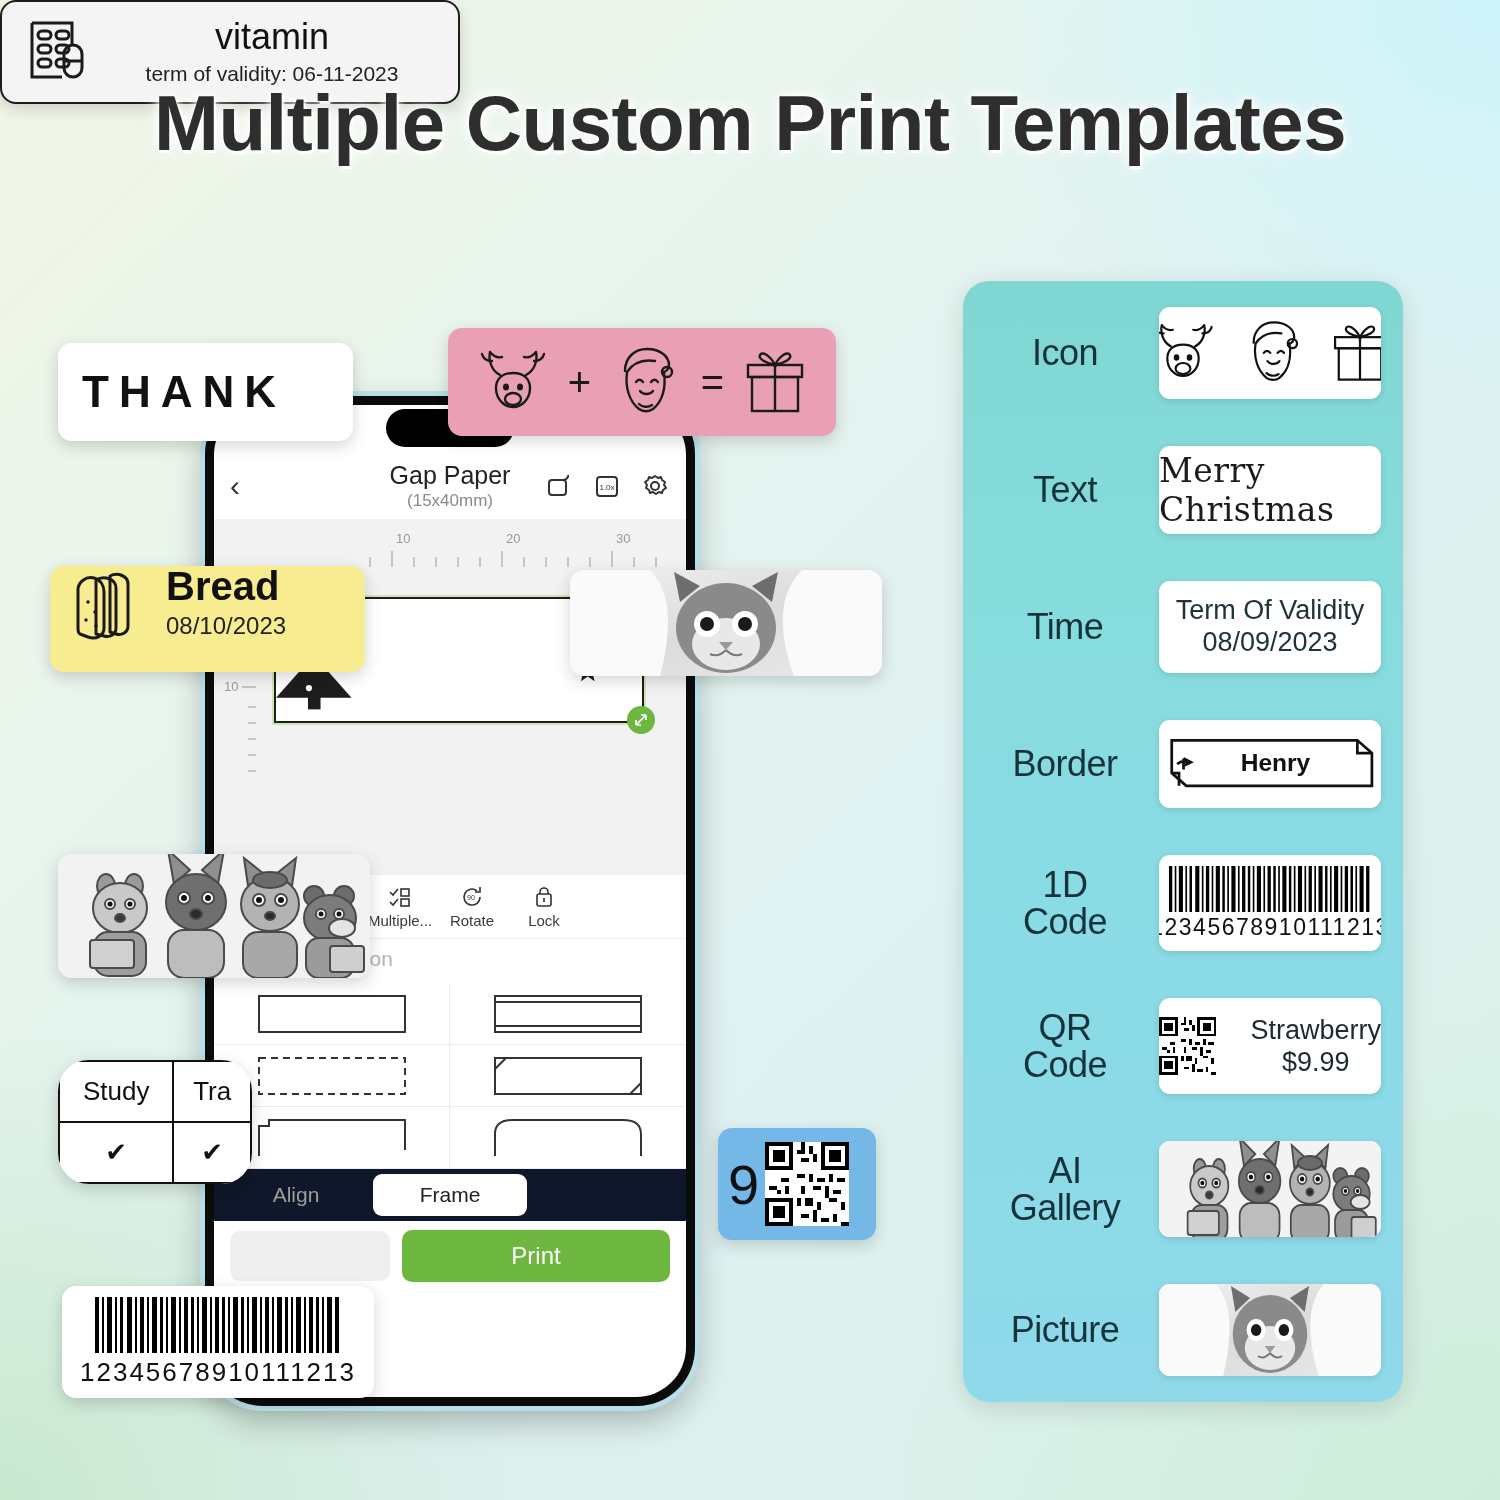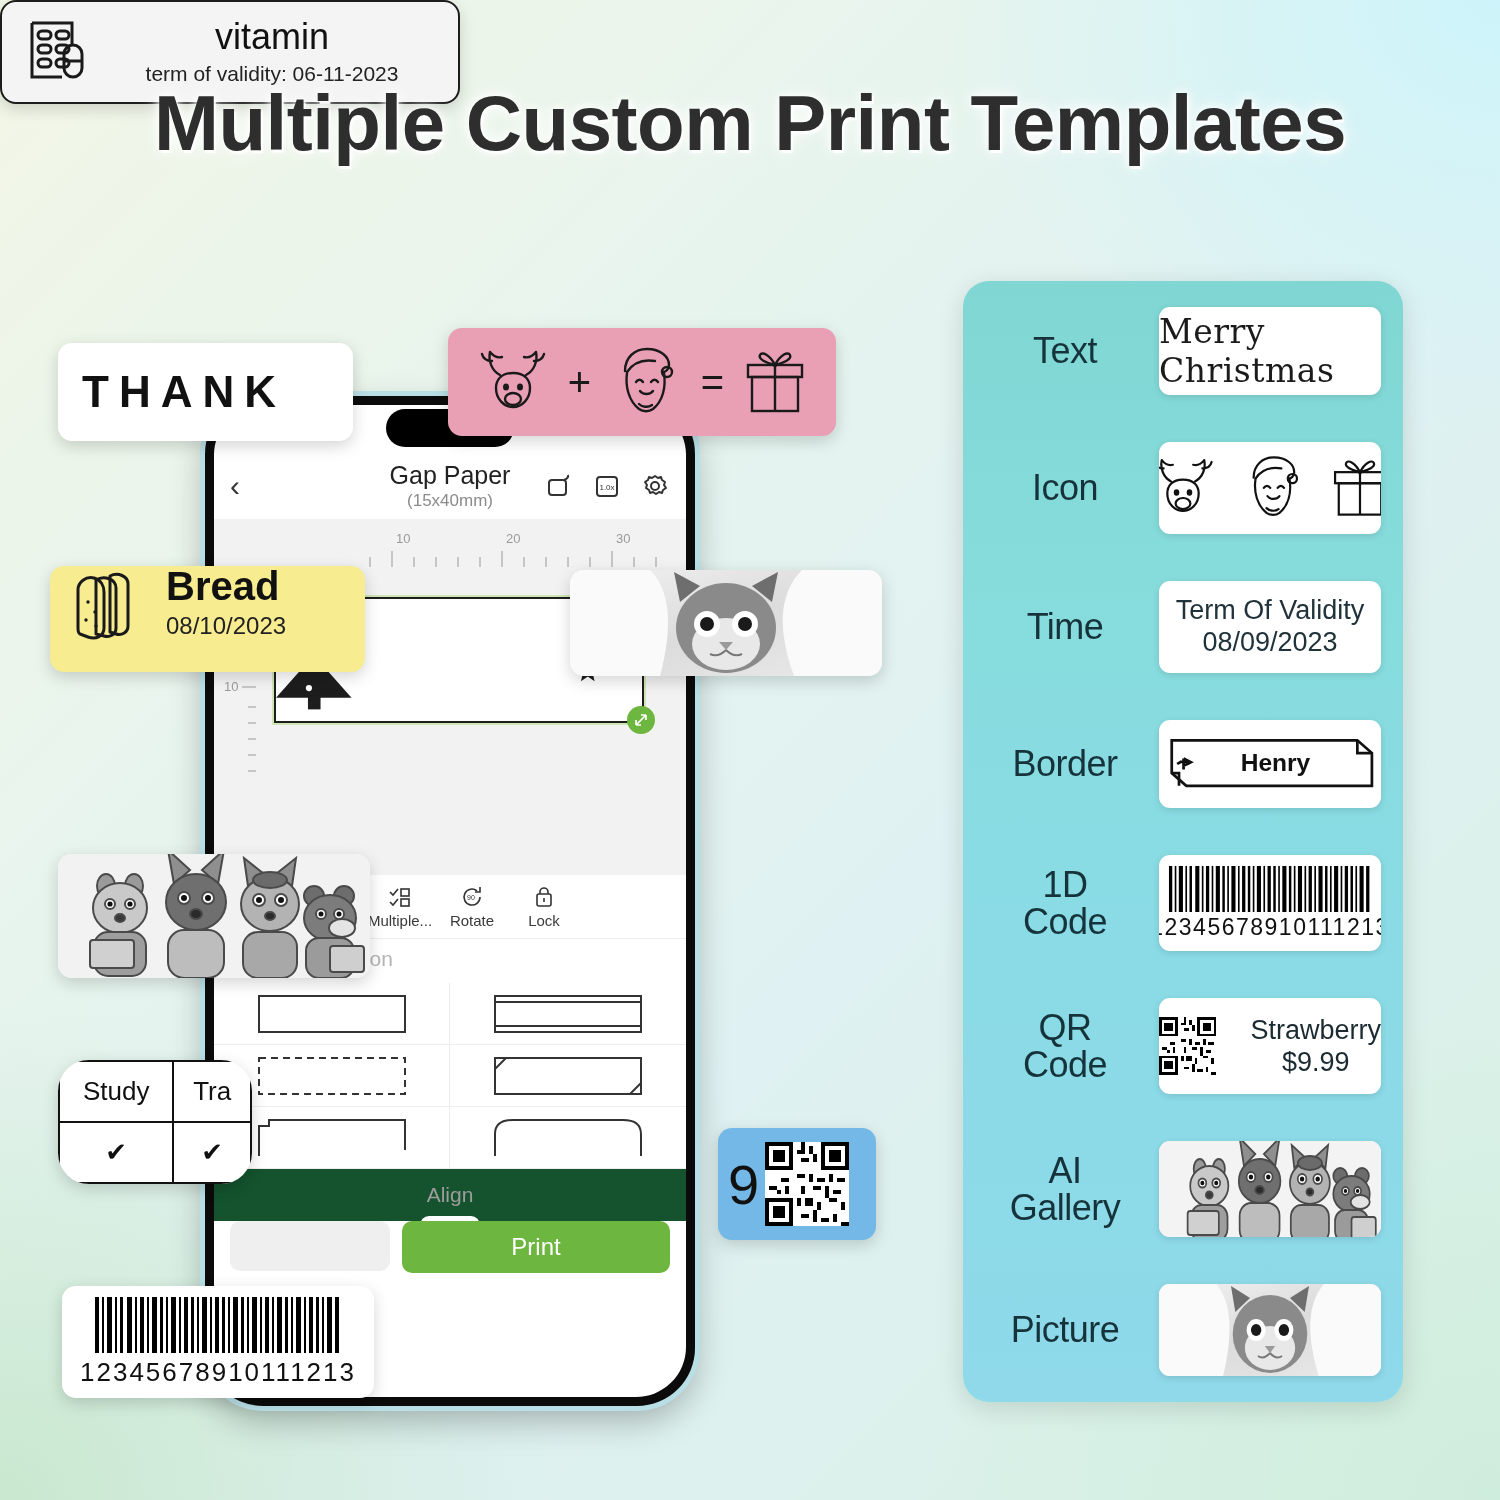--- a/index.html
+++ b/index.html
@@ -97,25 +97,25 @@
   .tabs{height:44px; display:flex; align-items:center; gap:26px; padding:0 14px; background:#fff;}
   .tab{font-size:21px; color:#b5b5b5; position:relative; padding-bottom:4px;}
   .tab.active{color:#6db63f;}
   .tab.active:after{content:""; position:absolute; left:2px; bottom:-1px; width:34px; height:3px; background:#6db63f; border-radius:2px;}
 
   .framegrid{display:grid; grid-template-columns:1fr 1fr; background:#fff;}
   .fcell{height:62px; display:flex; align-items:center; justify-content:center; border-bottom:1px solid #ededed;}
   .fcell:nth-child(odd){border-right:1px solid #ededed;}
   .fshape{width:150px; height:40px;}
 
-  .segbar{height:52px; background:#14532d; display:flex; align-items:center; padding:5px;flex-direction:column; }
+  .segbar{height:52px; background:#0f172a; display:flex; align-items:center; padding:5px; }
   .seg{flex:1; text-align:center; font-size:21px; color:#9d9d9d; line-height:42px; border-radius:9px;}
   .seg.on{background:#fff; color:#222;}
 
-  .bottombar{height:70px; display:flex; align-items:flex-start; gap:12px; padding:0 16px; background:#fff;}
+  .bottombar{height:70px; display:flex; align-items:center; gap:12px; padding:0 16px; background:#fff;}
   .ghostbtn{width:160px; height:50px; background:#efefef; border-radius:10px;}
   .printbtn{flex:1; height:52px; background:#6db63f; color:#fff; border-radius:10px; font-size:24px; display:flex;align-items:center;justify-content:center; border:none;}
 
   
   .stick{position:absolute; background:#fff; border-radius:14px; box-shadow:0 5px 16px rgba(0,0,0,.17); overflow:hidden;}
 
   #thank{left:58px; top:343px; width:295px; height:98px; display:flex; align-items:center; padding-left:24px;}
   #thank span{font-size:44px; font-weight:700; letter-spacing:10px; color:#111; white-space:nowrap;}
 
   #xmas{left:448px; top:328px; width:388px; height:108px; background:#eaa0b4; display:flex; align-items:center; justify-content:space-around; padding:0 18px;}
@@ -643,27 +643,20 @@
         <rect x="1" y="11" width="2" height="1"></rect>
       <rect x="3" y="12" width="1" height="1"></rect>
         <rect x="5" y="11" width="1" height="2"></rect>
     </g>
   </svg>
 </div>
 
 <div class="panel">
 
   <div class="prow">
-    <div class="plabel">Text</div>
-    <div class="pcard h1">
-      <span class="serif-txt">Merry Christmas</span>
-    </div>
-  </div>
-
-  <div class="prow">
     <div class="plabel">Icon</div>
     <div class="pcard h2" style="gap:18px;">
       <span>
         <svg width="72" height="72" viewBox="0 0 78 78">
           <g fill="none" stroke="#111" stroke-width="2.4" stroke-linecap="round">
             <path d="M26 34 C18 30 14 20 16 11 M16 11 C20 16 24 17 28 16 M18 20 C12 20 9 17 8 13"></path>
             <path d="M52 34 C60 30 64 20 62 11 M62 11 C58 16 54 17 50 16 M60 20 C66 20 69 17 70 13"></path>
             <path d="M39 32 C27 32 22 39 22 47 C22 58 30 66 39 66 C48 66 56 58 56 47 C56 39 51 32 39 32Z"></path>
           </g>
           <ellipse cx="32" cy="46" rx="3" ry="3.6" fill="#111"></ellipse>
@@ -689,20 +682,27 @@
         <svg width="66" height="72" viewBox="0 0 70 78">
           <g fill="none" stroke="#111" stroke-width="2.4">
             <rect x="8" y="24" width="54" height="12"></rect>
             <rect x="12" y="36" width="46" height="34"></rect>
             <line x1="35" y1="24" x2="35" y2="70"></line>
             <path d="M35 24 C30 14 22 10 20 14 C18 18 26 22 35 24Z"></path>
             <path d="M35 24 C40 14 48 10 50 14 C52 18 44 22 35 24Z"></path>
           </g>
         </svg>
       </span>
+    </div>
+  </div>
+
+  <div class="prow">
+    <div class="plabel">Text</div>
+    <div class="pcard h1">
+      <span class="serif-txt">Merry Christmas</span>
     </div>
   </div>
 
   <div class="prow">
     <div class="plabel">Time</div>
     <div class="pcard h3">
       <div class="two-line">
         <b>Term Of Validity</b><br>
         <span>08/09/2023</span>
       </div>

